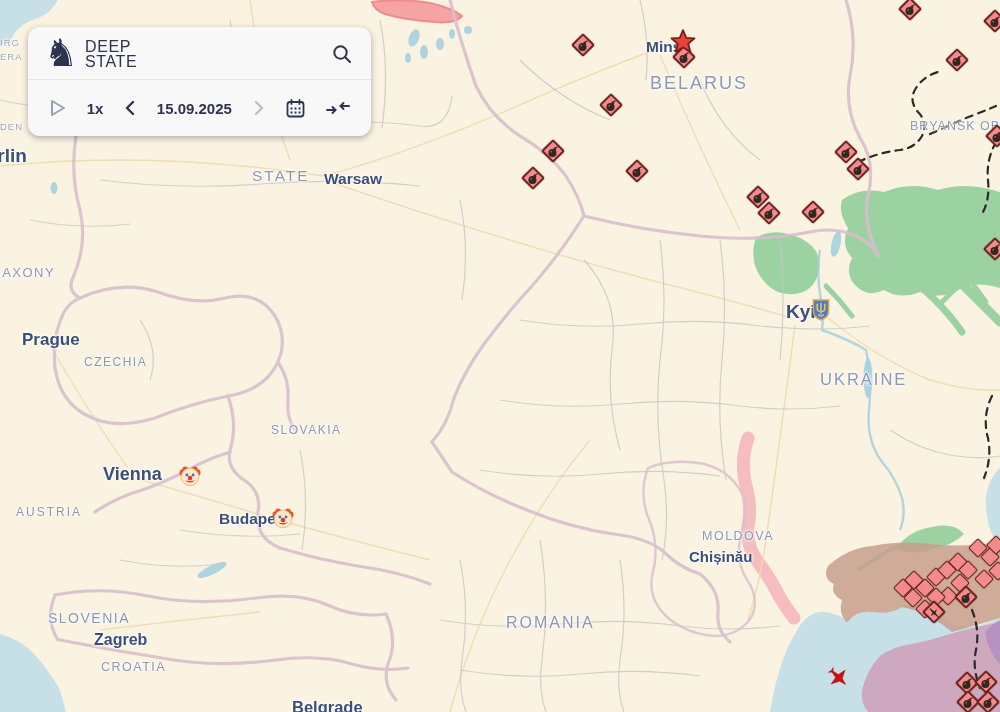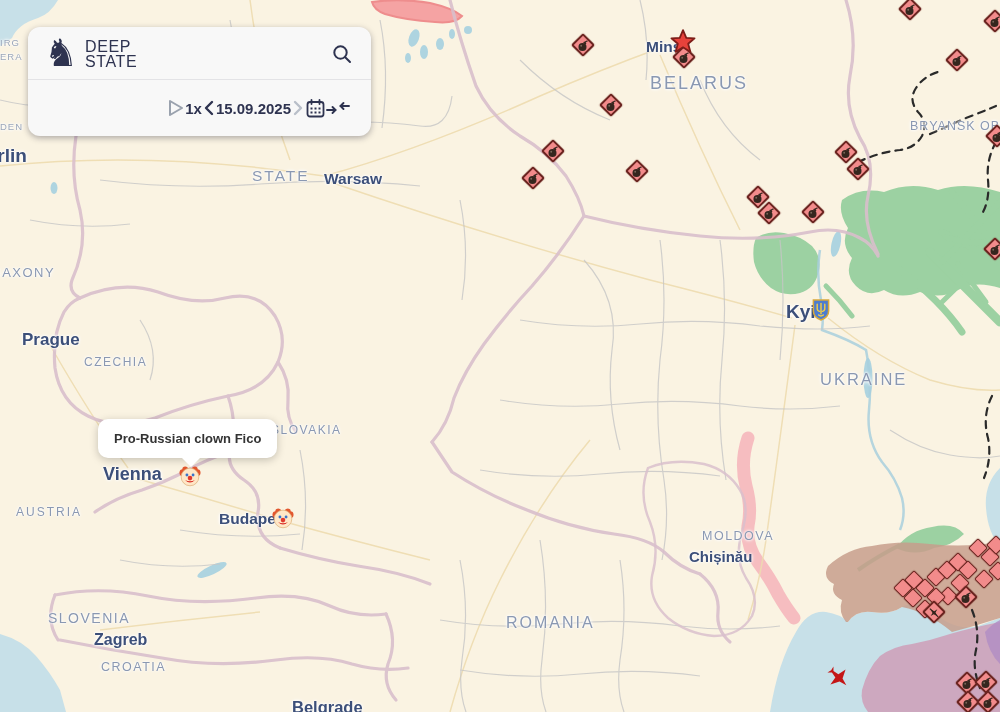--- a/index.html
+++ b/index.html
@@ -31,21 +31,21 @@
   
   .panel{position:absolute;left:28px;top:27px;width:343px;background:#f8f8f8;
     border-radius:12px;box-shadow:0 2px 6px rgba(30,30,50,.35);z-index:40;}
   .row1{height:50px;display:flex;align-items:center;padding:2px 18px 0 16px;}
   .knight{font-family:"DejaVu Sans",sans-serif;font-size:38px;color:var(--brand_navy);
     line-height:.9;margin-top:-2px;}
   .brand{margin-left:7px;color:var(--brand_navy);font-weight:normal;font-size:16px;
     letter-spacing:.6px;line-height:.95;}
   .srch{margin-left:auto;display:flex;align-items:center;cursor:pointer;}
   .row2{height:56px;border-top:1px solid #e3e3e6;display:flex;align-items:center;
-    justify-content:flex-end;padding:0 21px;}
+    justify-content:space-between;padding:0 21px;}
   .ctl{display:flex;align-items:center;cursor:pointer;line-height:0;}
   .speed,.date{color:var(--brand_navy);font-weight:bold;font-size:15px;line-height:1;}
 </style>
 </head>
 <body>
 
 <div id="app">
 
   <svg id="geo" width="1000" height="712" viewBox="0 0 1000 712">
     <rect width="1000" height="712" style="fill:var(--land)"></rect>
@@ -416,23 +416,20 @@
           <circle cx="12" cy="14.2" r="2.4" fill="#e03a2f"></circle>
           <path d="M6.8,16.2 Q12,21.5 17.2,16.2 Q12,18.8 6.8,16.2 Z" fill="#d92b25"></path>
         </svg></div>
       <div class="mk" style="left: 838px; top: 677px;"><svg viewBox="0 0 28 28" width="30" height="30">
           <g transform="rotate(135 14 14)">
             <path d="M14,3 L16,10 L24,14 L16,15.5 L15,21 L18,24 L14,23 L10,24 L13,21 L12,15.5 L4,14 L12,10 Z" fill="#c41616"></path>
           </g>
         </svg></div>
     </div>
 
-  <div class="tooltip">
-    <span>Pro-Russian clown Fico</span>
-  </div>
 
   <div class="panel">
     <div class="row1">
       <span class="knight">♞</span>
       <span class="brand">
         <span>DEEP</span><br>
         <span>STATE</span>
       </span>
       <span class="srch">
         <svg width="22" height="22" viewBox="0 0 22 22">

